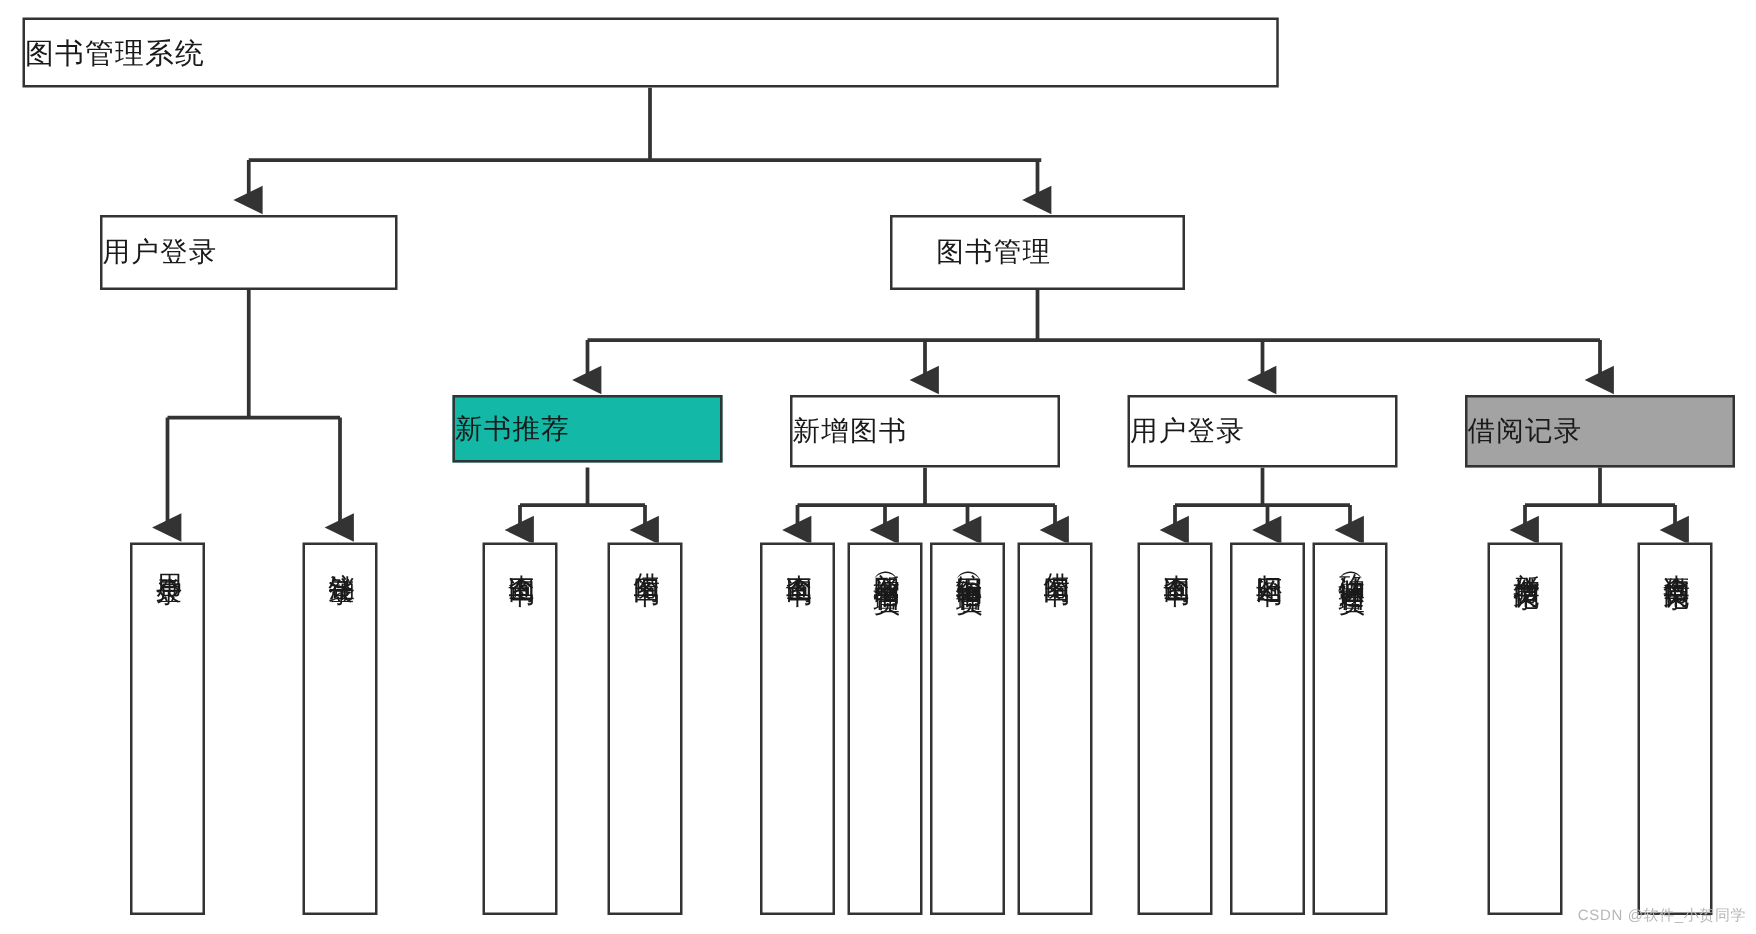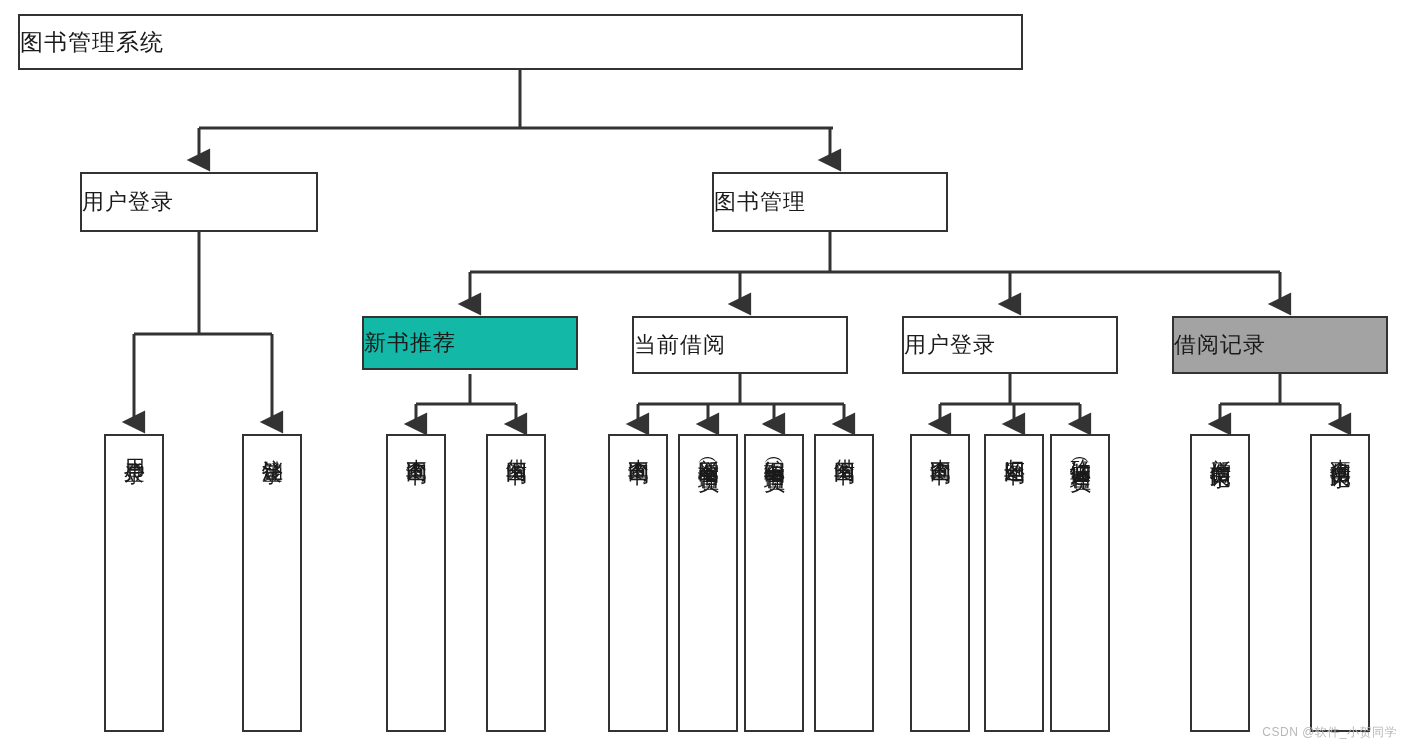--- a/index.html
+++ b/index.html
@@ -123,29 +123,29 @@
     </g>
   </svg>
 
   <div class="node node-h node-root" style="left: 18px; top: 14px; width: 1005px; height: 56px; border-color: rgb(51, 51, 51); background: rgb(255, 255, 255); color: rgb(26, 26, 26);">
     <span>图书管理系统</span>
   </div>
 
   <div class="node node-h" style="left: 80px; top: 172px; width: 238px; height: 60px; border-color: rgb(51, 51, 51); background: rgb(255, 255, 255); color: rgb(26, 26, 26);">
     <span>用户登录</span>
   </div>
-  <div class="node node-h" style="left: 712px; top: 172px; width: 236px; height: 60px; border-color: rgb(51, 51, 51); background: rgb(255, 255, 255); color: rgb(26, 26, 26);">
+  <div class="node node-h" style="left: 712px; top: 172px; width: 236px; height: 60px; border-color: rgb(51, 51, 51); background: rgb(255, 255, 255); color: rgb(26, 26, 26); padding-left: 35px;">
     <span>图书管理</span>
   </div>
 
   <div class="node node-h" style="left: 362px; top: 316px; width: 216px; height: 54px; border-color: rgb(51, 51, 51); background: #14b8a6; color: rgb(26, 26, 26);">
     <span>新书推荐</span>
   </div>
   <div class="node node-h" style="left: 632px; top: 316px; width: 216px; height: 58px; border-color: rgb(51, 51, 51); background: rgb(255, 255, 255); color: rgb(26, 26, 26);">
-    <span>当前借阅</span>
+    <span>新增图书</span>
   </div>
   <div class="node node-h" style="left: 902px; top: 316px; width: 216px; height: 58px; border-color: rgb(51, 51, 51); background: rgb(255, 255, 255); color: rgb(26, 26, 26);">
     <span>用户登录</span>
   </div>
   <div class="node node-h" style="left: 1172px; top: 316px; width: 216px; height: 58px; border-color: rgb(51, 51, 51); background: #a3a3a3; color: rgb(26, 26, 26);">
     <span>借阅记录</span>
   </div>
 
   <div class="node node-v" style="left: 104px; top: 434px; width: 60px; height: 298px; border-color: rgb(51, 51, 51); background: rgb(255, 255, 255); color: rgb(26, 26, 26);">
     <span class="vtext">用户登录</span>

